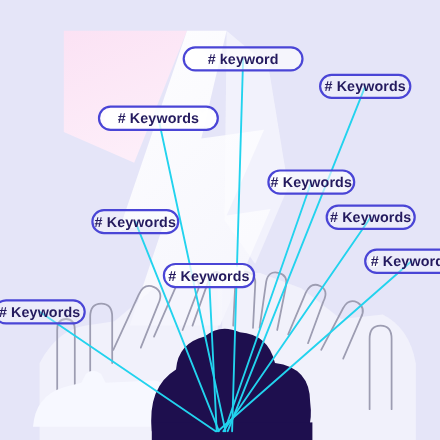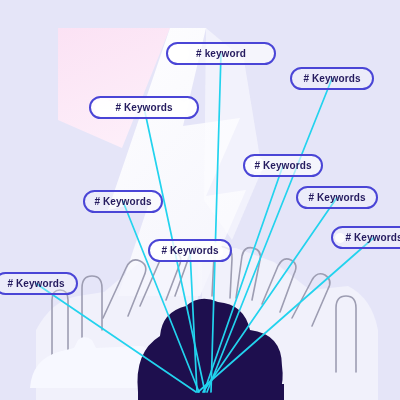--- a/index.html
+++ b/index.html
@@ -27,21 +27,21 @@
     display: block;
   }
   .pill {
     position: absolute;
     box-sizing: border-box;
     height: 23px;
     border: 2px solid #4a45d6;
     border-radius: 12px;
     background: rgba(255,255,255,0.28);
     color: #241a5e;
-    font-size: 10px;
+    font-size: 13px;
     font-weight: bold;
     font-family: "Liberation Sans", sans-serif;
     letter-spacing: 0.1px;
     display: flex;
     align-items: center;
     justify-content: center;
     white-space: nowrap;
     padding: 0 13px;
     z-index: 20;
     -webkit-font-smoothing: antialiased;

